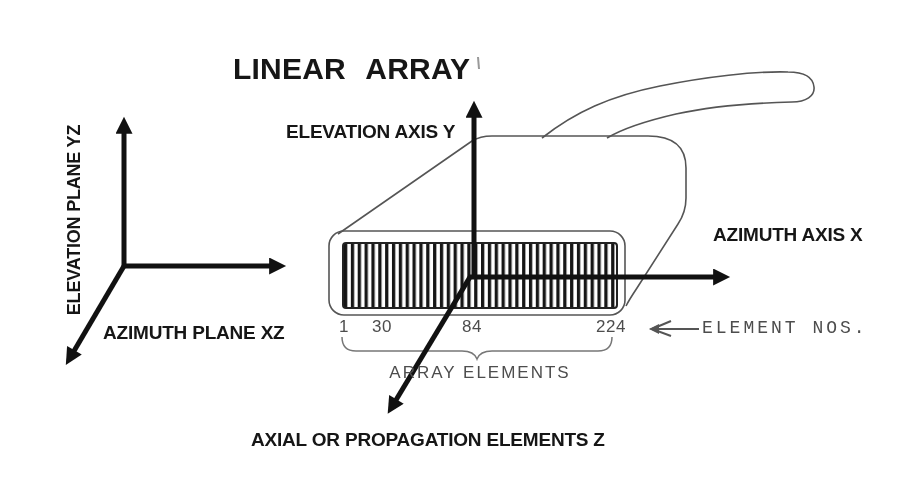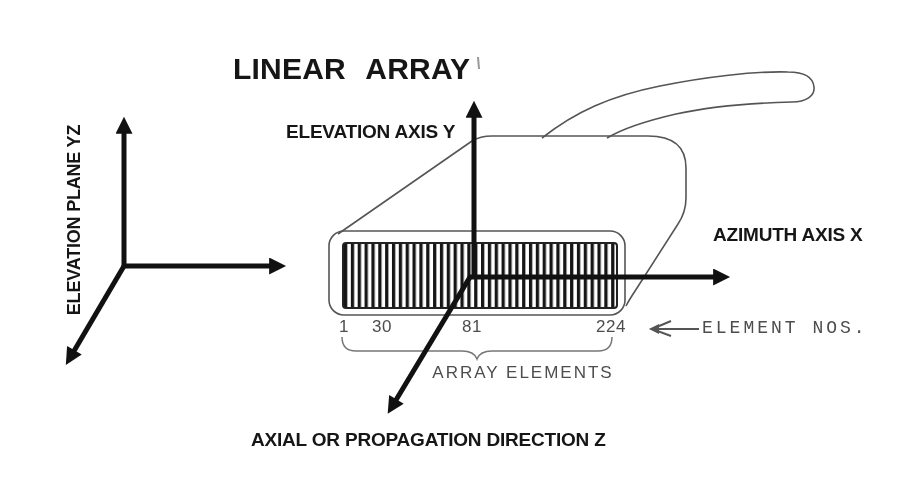--- a/index.html
+++ b/index.html
@@ -16,21 +16,21 @@
   .axis-lbl{font-size:19px;}
   .rot{
     transform:translate(-50%,-50%) rotate(-90deg);
   }
   .tech{
     position:absolute;color:#4d4d4d;font-weight:normal;
     font-size:17px;letter-spacing:2px;white-space:nowrap;line-height:1;
   }
   .num{transform:translateX(-50%);letter-spacing:0.5px;}
   .elnos{font-size:18px;letter-spacing:3px;}
-  .center-x{transform:translateX(-50%);margin-left:43px;}
+  .center-x{transform:translateX(-50%);}
 </style>
 </head>
 <body>
 
 <div id="stage">
 
   <svg id="diagram-svg" width="924" height="480" viewBox="0 0 924 480">
     <defs>
       <marker id="ah" viewBox="0 0 10 10" refX="0.5" refY="5" markerWidth="4.2" markerHeight="3.4" orient="auto">
         <path d="M0,0 L10,5 L0,10 Z" fill="#111111"></path>
@@ -72,29 +72,30 @@
       <path d="M474,276 L474,117" marker-end="url(#ah)"></path>
       <path d="M468,277 L714,277" marker-end="url(#ah)"></path>
       <path d="M470,277 L396,400" marker-end="url(#ah)"></path>
     </g>
   </svg>
 
   <div class="lbl title" style="left:233px;top:54px;">LINEAR ARRAY</div>
 
   <div class="lbl axis-lbl rot" style="left:74px;top:220px;font-size:18px;">ELEVATION PLANE YZ</div>
 
+  <div class="lbl axis-lbl" style="left:103px;top:323px;">AZIMUTH PLANE XZ</div>
 
   <div class="lbl axis-lbl" style="left:286px;top:122px;">ELEVATION AXIS Y</div>
 
   <div class="lbl axis-lbl" style="left:713px;top:225px;">AZIMUTH AXIS X</div>
 
-  <div class="lbl axis-lbl" style="left:251px;top:430px;">AXIAL OR PROPAGATION DIRECTION Z</div>
+  <div class="lbl axis-lbl" style="left:251px;top:430px;">AXIAL OR PROPAGATION ELEMENTS Z</div>
 
   <div class="tech num" style="left:344px;top:318px;">1</div>
   <div class="tech num" style="left:382px;top:318px;">30</div>
-  <div class="tech num" style="left:472px;top:318px;">81</div>
+  <div class="tech num" style="left:472px;top:318px;">84</div>
   <div class="tech num" style="left:611px;top:318px;">224</div>
 
   <div class="tech elnos" style="left:702px;top:319px;font-family:Liberation Mono, monospace;">ELEMENT NOS.</div>
 
   <div class="tech center-x" style="left:480px;top:364px;">ARRAY ELEMENTS</div>
 
 </div>
 
 </body></html>

